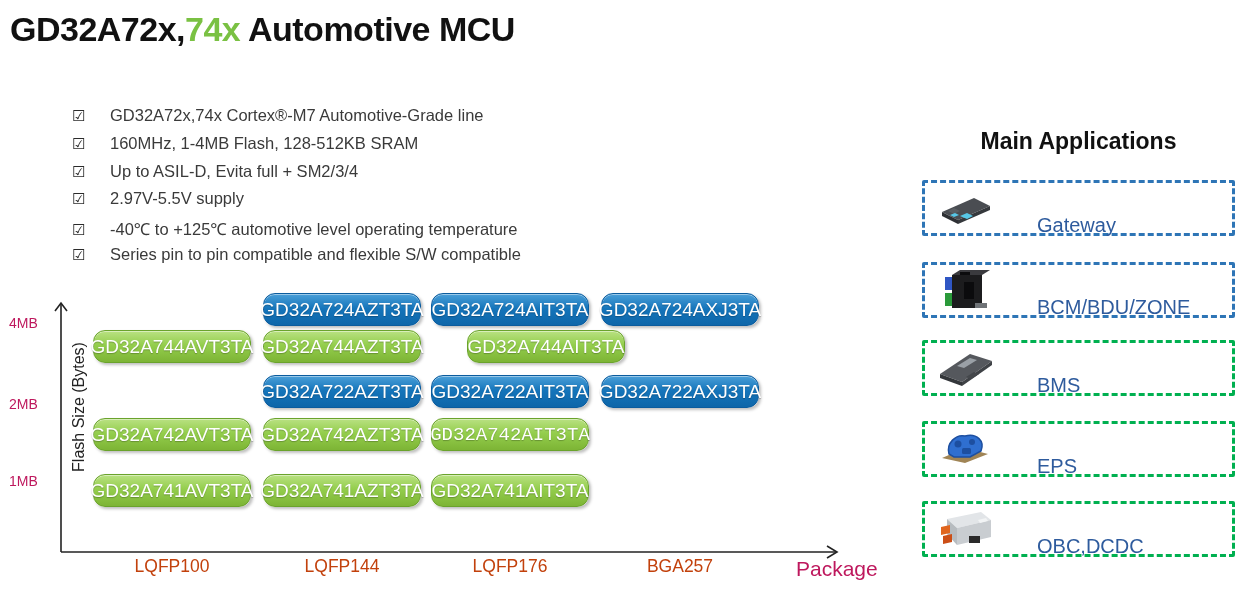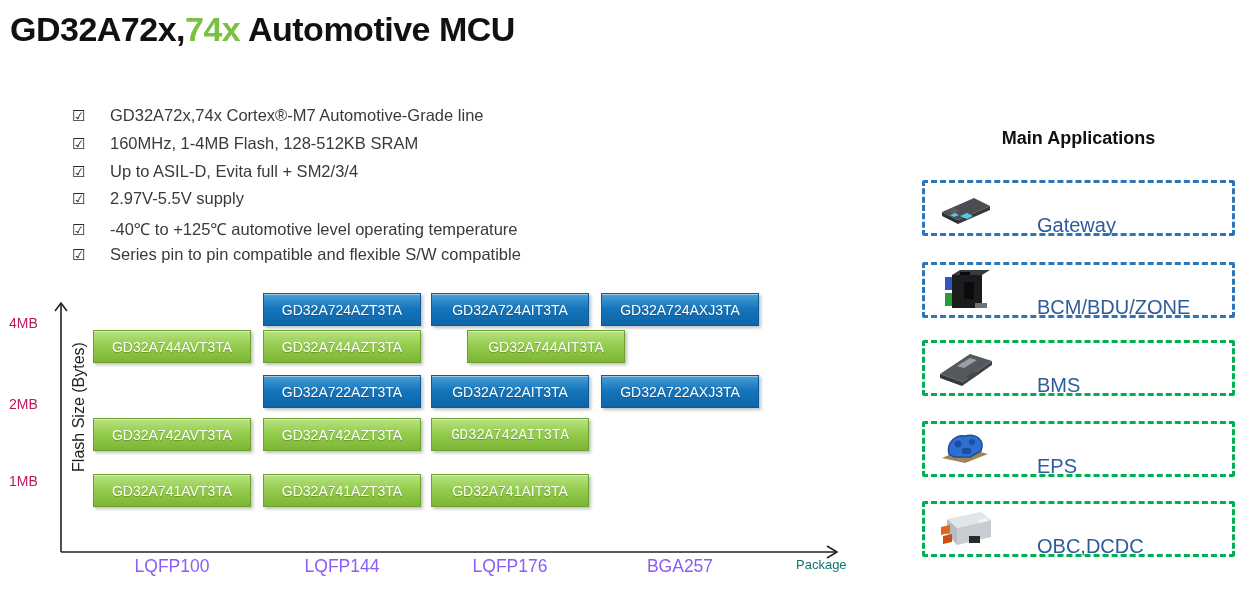--- a/index.html
+++ b/index.html
@@ -16,36 +16,36 @@
   .feature-row{display:flex;align-items:baseline;height:27.8px;font-size:16.5px;color:#3a3a3a;}
   .feature-row .check{width:18px;margin-right:20px;font-size:15px;color:#2b2b2b;flex:0 0 auto;}
   .feature-text{white-space:nowrap;}
 
   
   .chart{position:absolute;inset:0;}
   .axes{position:absolute;left:0;top:280px;}
   .ylabel{position:absolute;left:79px;top:407px;transform:translate(-50%,-50%) rotate(-90deg);
           font-size:16px;color:#222;white-space:nowrap;}
   .ytick{position:absolute;left:9px;width:50px;font-size:14px;color:#be185d;}
-  .xtick{position:absolute;top:556px;width:120px;text-align:center;font-size:17.5px;color:#8b5cf6;}
-  .xlabel{position:absolute;left:796px;top:557px;font-size:13px;color:#0f766e;}
+  .xtick{position:absolute;top:556px;width:120px;text-align:center;font-size:17.5px;color:#c2410c;}
+  .xlabel{position:absolute;left:796px;top:557px;font-size:21px;color:#be185d;}
 
-  .chip{position:absolute;width:158px;height:33px;border-radius:0;box-sizing:border-box;
-        display:flex;align-items:center;justify-content:center;color:#fff;font-size:14px;
+  .chip{position:absolute;width:158px;height:33px;border-radius:12px;box-sizing:border-box;
+        display:flex;align-items:center;justify-content:center;color:#fff;font-size:19px;
         white-space:nowrap;text-shadow:0 1px 1px rgba(0,0,0,0.25);
         box-shadow:2px 2px 3px rgba(0,0,0,0.25), inset 0 1px 0 rgba(255,255,255,0.45);}
   .chip.green{background:linear-gradient(180deg,#b9e182 0%,#94ce4d 45%,#7db435 100%);
               border:1px solid #6aa32c;}
   .chip.blue{background:linear-gradient(180deg,#4a9fd8 0%,#1474ba 48%,#0e66a9 100%);
              border:1px solid #0b5c9e;}
 
   
   .apps{position:absolute;left:922px;top:0;width:313px;height:600px;}
   .apps-header{position:absolute;left:0;top:128px;width:313px;text-align:center;
-               font-size:18px;font-weight:700;color:#111;}
+               font-size:23px;font-weight:700;color:#111;}
   .app-box{position:absolute;left:0;width:313px;height:56px;border:3px dashed;border-radius:2px;
            box-sizing:border-box;display:flex;align-items:center;background:#fff;}
   .app-box.blue{border-color:#2E75B6;}
   .app-box.green{border-color:#00B050;}
   .app-icon{width:62px;height:46px;margin-left:9px;flex:0 0 auto;display:flex;
             align-items:center;justify-content:center;}
   .app-label{position:absolute;left:112px;font-size:20px;color:#2E5B9D;white-space:nowrap;margin-top:34px;}
 </style>
 </head>
 <body>

